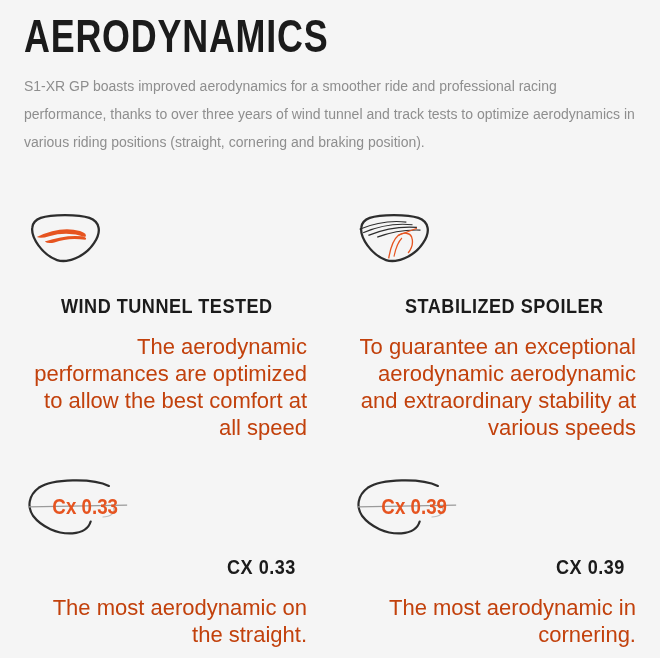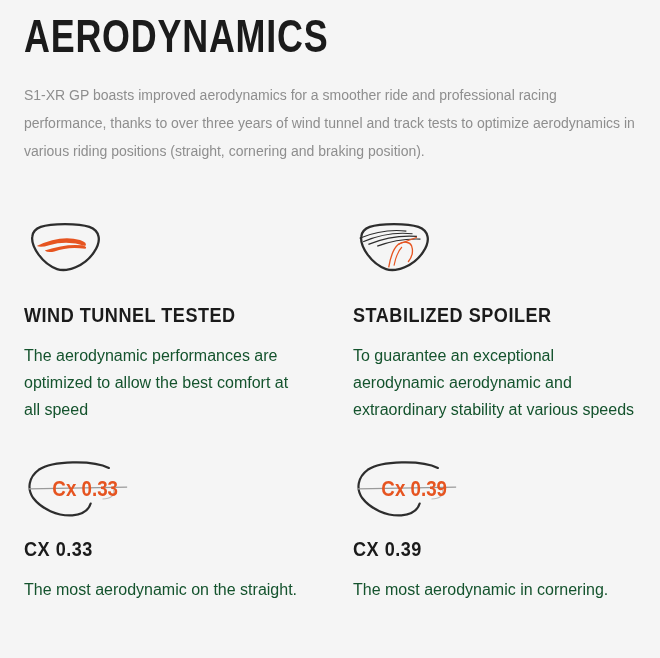--- a/index.html
+++ b/index.html
@@ -9,21 +9,21 @@
     font-family: "Liberation Sans", sans-serif;
     overflow: hidden;
   }
   .section { padding: 12px 24px 8px 24px; }
 
   .page-title {
     color: #1b1b1b;
     font-size: 46px;
     font-weight: 700;
     line-height: 1.05;
-    margin-bottom: 21px;
+    margin-bottom: 12px;
     white-space: nowrap;
   }
   .condensed {
     display: inline-block;
     transform: scaleX(0.78);
     transform-origin: left center;
     letter-spacing: 1px;
   }
   .condensed-sm {
     display: inline-block;
@@ -40,33 +40,33 @@
     margin-bottom: 52px;
     font-weight: 400;
   }
 
   .features {
     display: grid;
     grid-template-columns: 1fr 1fr;
     column-gap: 46px;
     row-gap: 34px;
   }
-  .feature { min-height: 10px; }
+  .feature { min-height: 10px; text-align: right; }
   .icon-wrap { height: 62px; margin-bottom: 24px; display: flex; align-items: flex-start; }
   .icon-wrap.cx { height: 64px; margin-bottom: 16px; }
   .feature h2 {
     color: #1b1b1b;
     font-size: 21px;
     font-weight: 700;
     margin-bottom: 15px;
     white-space: nowrap;
   }
   .feature p {
-    color: #14532d;
-    font-size: 16px;
+    color: #c2410c;
+    font-size: 22px;
     line-height: 27px;
     max-width: 290px;
   }
   svg { display: block; }
   .cx-label {
     font-family: "Liberation Sans", sans-serif;
     font-weight: 700;
     font-size: 24px;
     fill: #e65420;
   }

